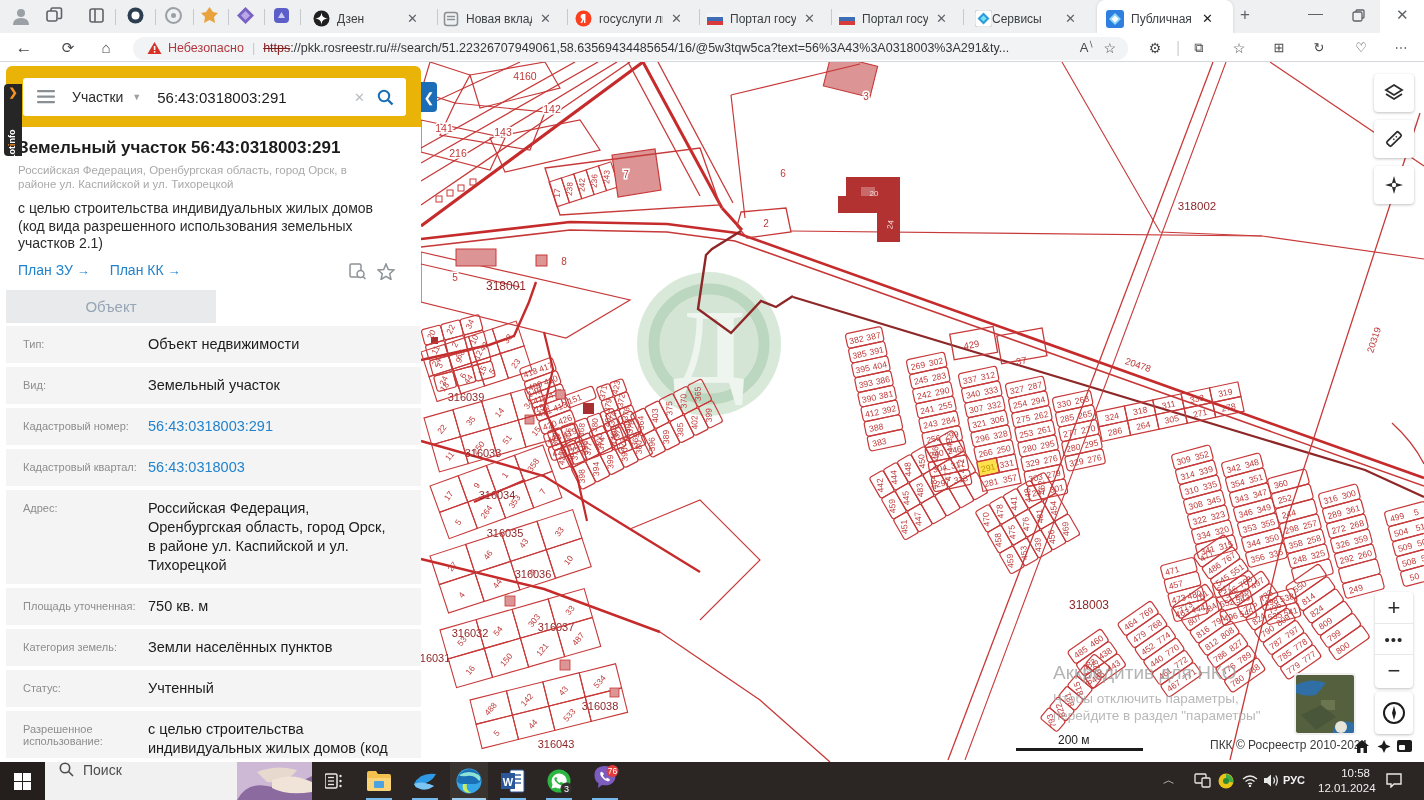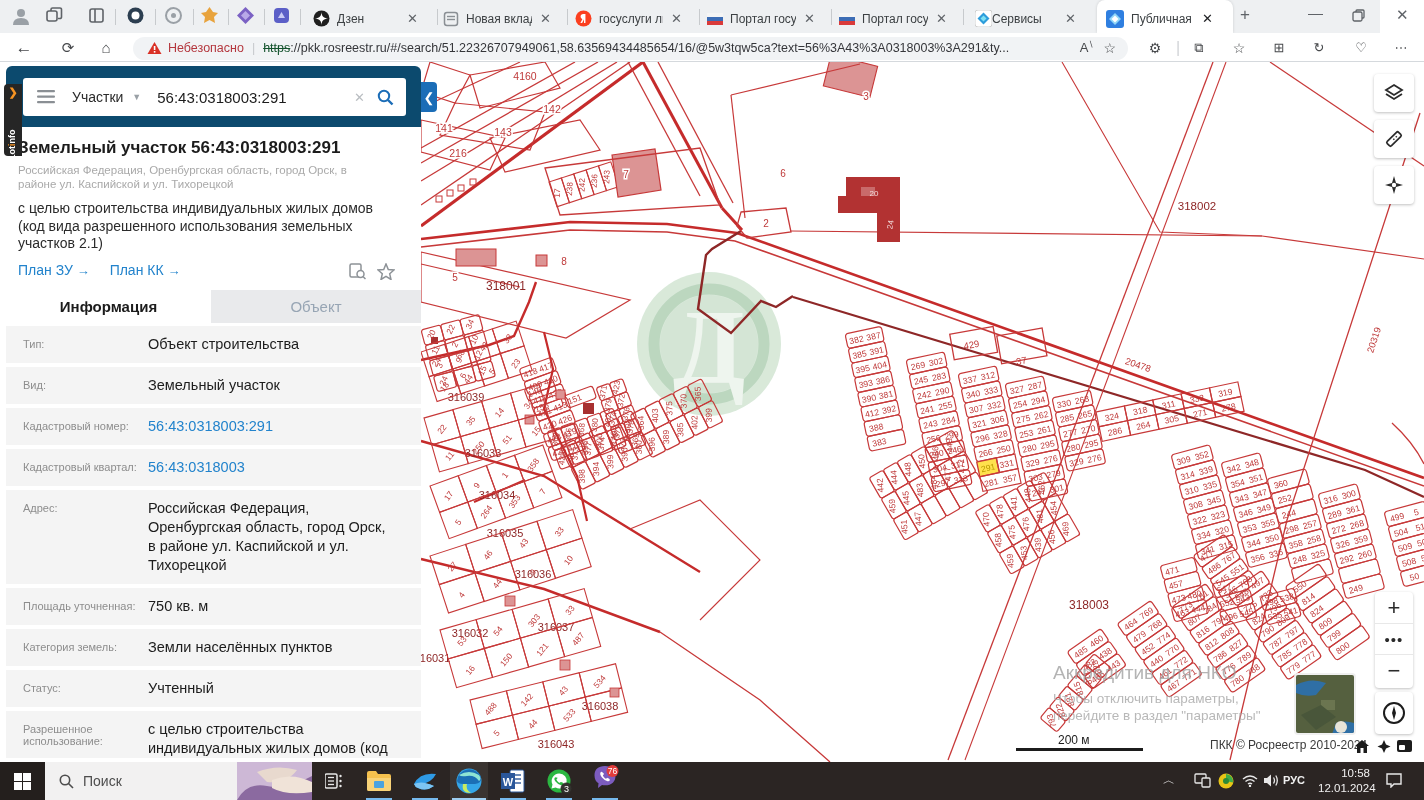--- a/index.html
+++ b/index.html
@@ -10,21 +10,21 @@
 .tab .tt { white-space:nowrap; overflow:hidden; }
 .tabx { color:#5f6368; font-size:13px; margin-left:8px; }
 .tsep { position:absolute; top:9px; width:1px; height:16px; background:#c7cacd; }
 .activetab { position:absolute; left:1097px; top:0px; width:136px; height:33px; background:#fff; border-radius:8px 8px 0 0; box-shadow:0 0 3px rgba(0,0,0,.15); }
 
 #toolbar { position:absolute; left:0; top:33px; width:1424px; height:29px; background:#ffffff; border-bottom:1px solid #d5d9dd; }
 .navic { position:absolute; top:0; height:29px; display:flex; align-items:center; justify-content:center; color:#46484b; }
 #urlpill { position:absolute; left:133px; top:3.5px; width:995px; height:23px; background:#f1f3f5; border-radius:12px; display:flex; align-items:center; font-size:12.5px; color:#202124; }
 
 #panel { position:absolute; left:6px; top:66px; width:415px; height:692px; background:#fff; border-radius:6px 6px 0 0; }
-#phead { position:absolute; left:0; top:0; width:415px; height:61px; background:#0c4a6e; border-radius:6px 6px 0 0; }
+#phead { position:absolute; left:0; top:0; width:415px; height:61px; background:#eab308; border-radius:6px 6px 0 0; }
 #sfield { position:absolute; left:17px; top:12px; width:383px; height:38px; background:#fff; border-radius:3px; display:flex; align-items:center; }
 #collapse { position:absolute; left:421px; top:82px; width:16px; height:30px; background:#1b6db7; border-radius:0 4px 4px 0; color:#fff; font-size:13px; display:flex; align-items:center; justify-content:center; }
 #lotinfo { position:absolute; left:4px; top:84px; width:18px; height:72px; background:#262626; border-radius:4px 0 0 4px; z-index:5; }
 .prow { position:relative; background:#f4f4f4; margin:0 0 4px 0; padding:9px 14px 9px 17px; display:flex; }
 .plab { width:125px; flex:none; font-size:11px; color:#8d8d8d; padding-top:3px; }
 .pval { font-size:14.5px; color:#1c1c1c; line-height:19px; }
 .blue { color:#2283cc; }
 
 .mbtn { position:absolute; width:40px; height:38px; background:#fff; border-radius:4px; box-shadow:0 1px 3px rgba(0,0,0,.25); display:flex; align-items:center; justify-content:center; }
 
@@ -152,21 +152,21 @@
   <div class="navic" style="left:56px;width:24px;font-size:15px">⟳</div>
   <div class="navic" style="left:94px;width:24px;font-size:15px">⌂</div>
   <div id="urlpill">
     <svg style="margin-left:14px" width="15" height="14" viewBox="0 0 15 14">
         <path d="M7.5 1 L14.5 13 H0.5 Z" fill="#d93025"></path>
         <rect x="6.8" y="5" width="1.6" height="4" fill="#fff"></rect>
         <rect x="6.8" y="10" width="1.6" height="1.6" fill="#fff"></rect>
       </svg>
     <span style="color:#b4373e;margin-left:6px">Небезопасно</span>
     <span style="color:#c6c9cc;margin:0 8px">|</span>
-    <span style="color:#14532d;text-decoration:line-through">https</span>
+    <span style="color:#7f1d1d;text-decoration:line-through">https</span>
       <span style="color:#35363a">://pkk.rosreestr.ru/#/search/51.22326707949061,58.63569434485654/16/@5w3tqw5ca?text=56%3A43%3A0318003%3A291&amp;ty...</span>
     <span style="margin-left:auto;margin-right:10px;color:#46484b;font-size:13px">A<sup style="font-size:8px">∖</sup></span>
     <span style="margin-right:12px;color:#46484b;font-size:14px">☆</span>
   </div>
   <div class="navic" style="left:1144px;width:22px;font-size:14px">⚙</div>
   <div class="navic" style="left:1176px;width:4px;color:#d0d3d6">|</div>
   <div class="navic" style="left:1188px;width:22px;font-size:13px">⧉</div>
   <div class="navic" style="left:1228px;width:22px;font-size:14px">☆</div>
   <div class="navic" style="left:1268px;width:22px;font-size:13px">⊞</div>
   <div class="navic" style="left:1308px;width:22px;font-size:13px">↻</div>
@@ -1103,27 +1103,26 @@
             <rect x="1" y="1" width="11" height="13" rx="1.5" fill="none" stroke="#8d9297" stroke-width="1.5"></rect>
             <circle cx="11.5" cy="11" r="3.5" fill="#fff" stroke="#8d9297" stroke-width="1.5"></circle>
             <line x1="14" y1="13.5" x2="16.5" y2="16" stroke="#8d9297" stroke-width="1.5"></line>
           </svg>
         <svg style="position:absolute;right:12px;top:1px" width="18" height="17" viewBox="0 0 18 17">
             <path d="M9 1 L11.3 6.5 L17 7 L12.7 10.8 L14 16.5 L9 13.4 L4 16.5 L5.3 10.8 L1 7 L6.7 6.5 Z" fill="none" stroke="#8d9297" stroke-width="1.5"></path>
           </svg>
       </div>
     </div>
     <div style="display:flex;height:33px;margin-top:8px">
-      <div style="width:205px;background:#fff;display:flex;align-items:center;justify-content:center;font-size:15px;font-weight:bold;color:#1c1c1c">Информация</div>
       <div style="width:210px;background:#e9eaec;display:flex;align-items:center;justify-content:center;font-size:15px;color:#97a5b4">Объект</div>
     </div>
     <div style="margin-top:3px">
       <div class="prow">
           <div class="plab">Тип:</div>
-          <div class="pval">Объект строительства</div>
+          <div class="pval">Объект недвижимости</div>
         </div>
       <div class="prow">
           <div class="plab">Вид:</div>
           <div class="pval">Земельный участок</div>
         </div>
       <div class="prow">
           <div class="plab">Кадастровый номер:</div>
           <div class="pval blue">56:43:0318003:291</div>
         </div>
       <div class="prow">
@@ -1157,21 +1156,21 @@
 
 <div id="taskbar">
   <div class="abs" style="left:0;top:0;width:45px;height:38px;background:#241f1d;display:flex;align-items:center;justify-content:center">
     <svg width="17" height="17" viewBox="0 0 17 17">
         <rect x="0" y="0" width="8" height="8" fill="#fff"></rect>
         <rect x="9" y="0" width="8" height="8" fill="#fff"></rect>
         <rect x="0" y="9" width="8" height="8" fill="#fff"></rect>
         <rect x="9" y="9" width="8" height="8" fill="#fff"></rect>
       </svg>
   </div>
-  <div class="abs" style="left:45px;top:0;width:267px;height:38px;background:#f2f1f1;display:flex;align-items:center">
+  <div class="abs" style="left:45px;top:0;width:267px;height:38px;background:#f2f1f1;display:flex;align-items:flex-start">
     <svg style="margin-left:14px" width="15" height="15" viewBox="0 0 15 15">
         <circle cx="6" cy="6" r="4.7" fill="none" stroke="#4d4d4d" stroke-width="1.6"></circle>
         <line x1="9.5" y1="9.5" x2="14" y2="14" stroke="#4d4d4d" stroke-width="1.6"></line>
       </svg>
     <span style="margin-left:9px;font-size:14px;color:#4d4d4d">Поиск</span>
     <svg style="margin-left:auto" width="75" height="38" viewBox="0 0 75 38">
         <rect width="75" height="38" fill="#cdb8d6"></rect>
         <path d="M0 38 Q10 20 30 24 Q50 28 75 14 L75 38 Z" fill="#8b6aa0"></path>
         <path d="M20 10 Q40 2 60 8 Q50 22 30 20 Z" fill="#e8d9ce"></path>
         <path d="M35 18 Q55 10 75 20 L75 30 Q50 34 35 26 Z" fill="#f0e3d8"></path>

